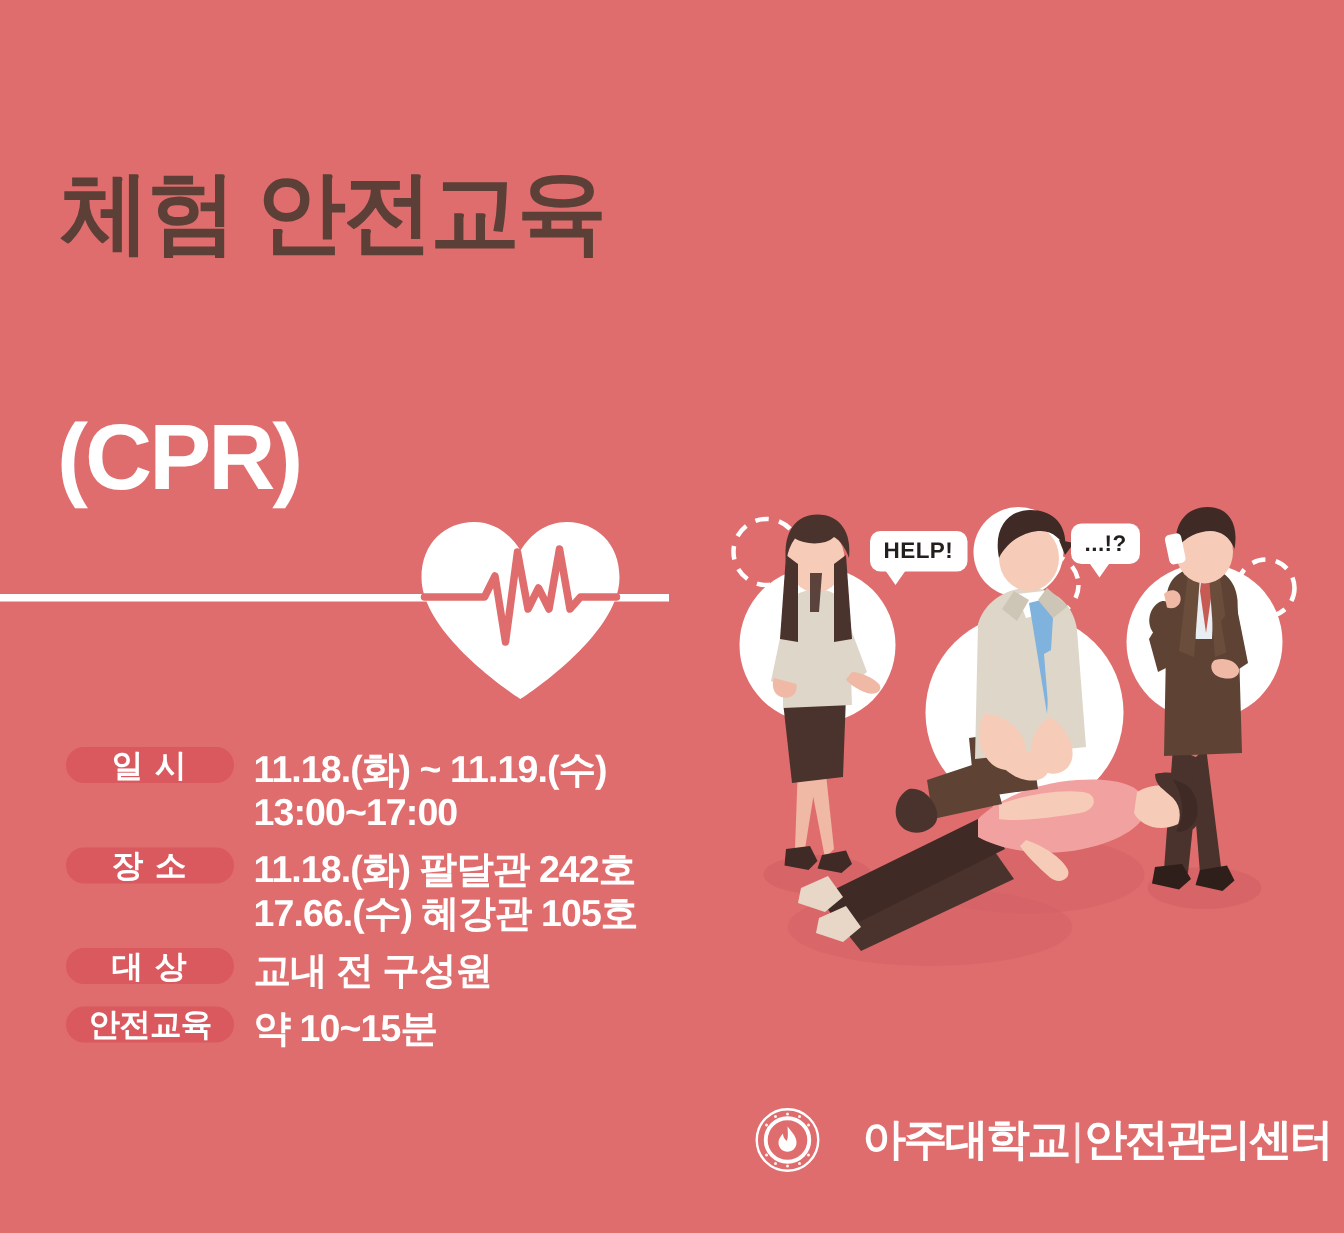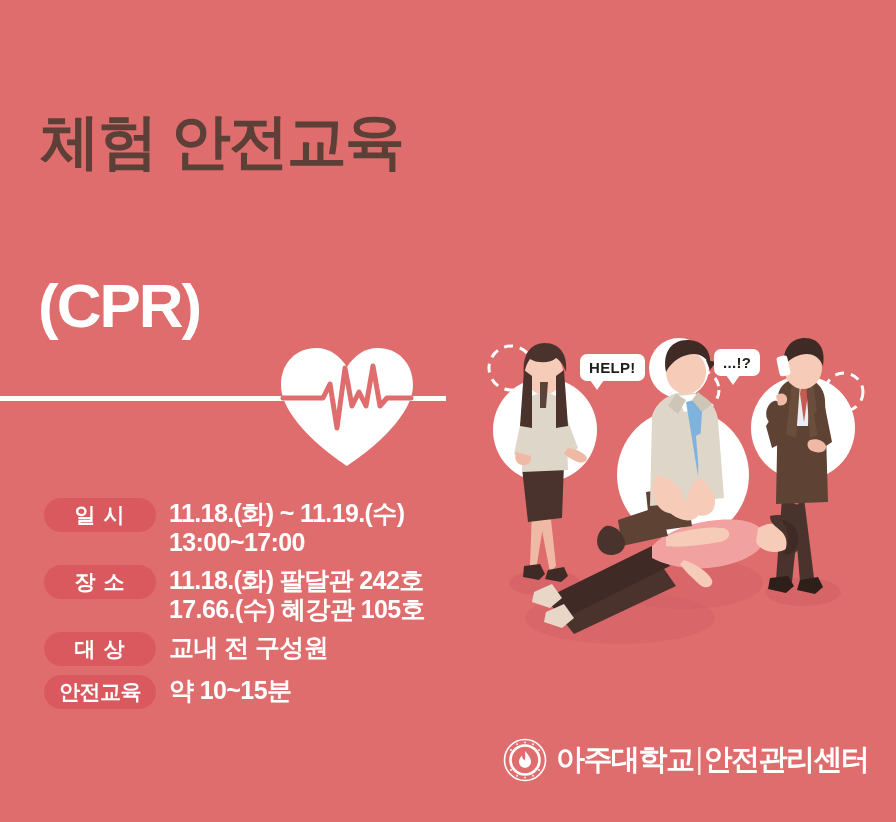--- a/index.html
+++ b/index.html
@@ -32,41 +32,41 @@
   .divider{
     position:absolute;left:0;top:396px;width:446px;height:5px;
     background:#ffffff;
   }
   .heart-wrap{position:absolute;left:277px;top:344px;width:140px;height:124px;}
 
   
   .info{position:absolute;left:44px;top:498px;width:420px;}
   .row{display:flex;align-items:flex-start;margin-bottom:9px;}
   .pill{
-    flex:0 0 auto;width:112px;height:34px;border-radius:17px;
+    flex:0 0 auto;width:112px;height:24px;border-radius:17px;
     background:#d9595f;color:#fff;font-size:21px;font-weight:bold;
     display:flex;align-items:center;justify-content:center;
     letter-spacing:1px;box-sizing:border-box;
   }
   .pill.tight{letter-spacing:-0.5px;}
   .val{
     margin-left:13px;color:#ffffff;font-size:25px;font-weight:bold;
     line-height:1.14;letter-spacing:-0.6px;padding-top:1px;white-space:pre-line;
   }
 
   
   .badge{
     position:absolute;left:78px;top:754px;
     background:#ffffff;color:#cf5c5c;
     font-size:22px;font-weight:bold;letter-spacing:-1px;
     padding:8px 26px 10px;border-radius:22px;white-space:nowrap;
   }
 
   
-  .logo{position:absolute;left:503px;top:738px;display:flex;align-items:center;}
+  .logo{position:absolute;left:503px;top:738px;display:flex;align-items:center;gap:19px;}
   .logo-mark{width:44px;height:44px;flex:0 0 auto;}
   .logo-text{
     margin-left:9px;color:#ffffff;font-size:29px;font-weight:bold;
     letter-spacing:-1.5px;white-space:nowrap;
   }
   .logo-div{opacity:.85;margin:0 2px;font-weight:normal;}
 
   
   .illo{position:absolute;left:470px;top:330px;width:426px;height:350px;}
   .bubble{

